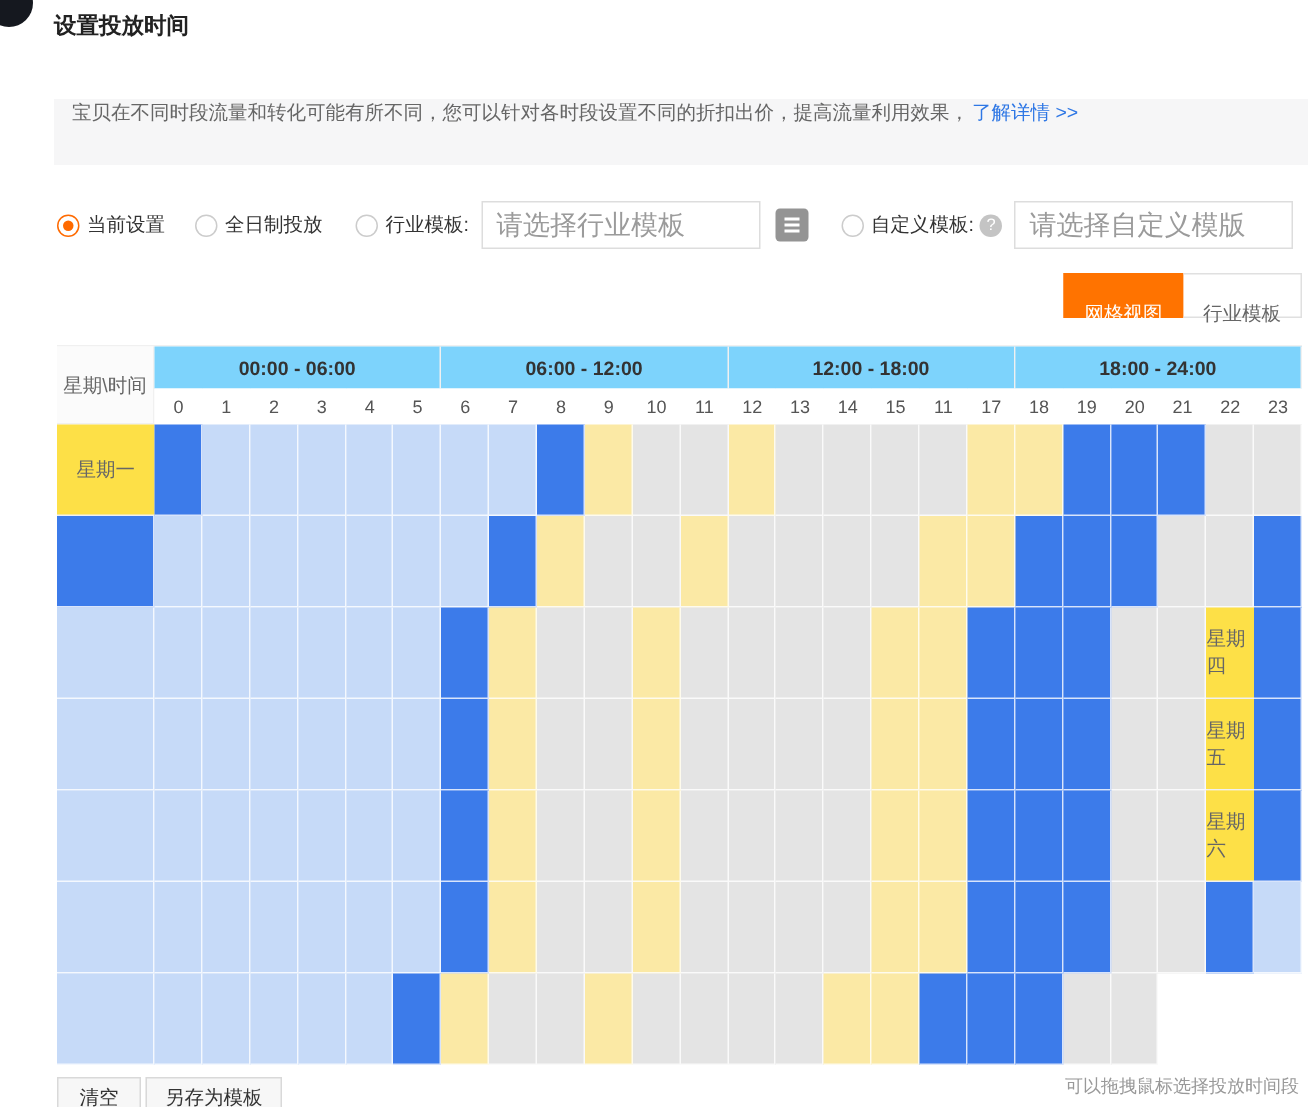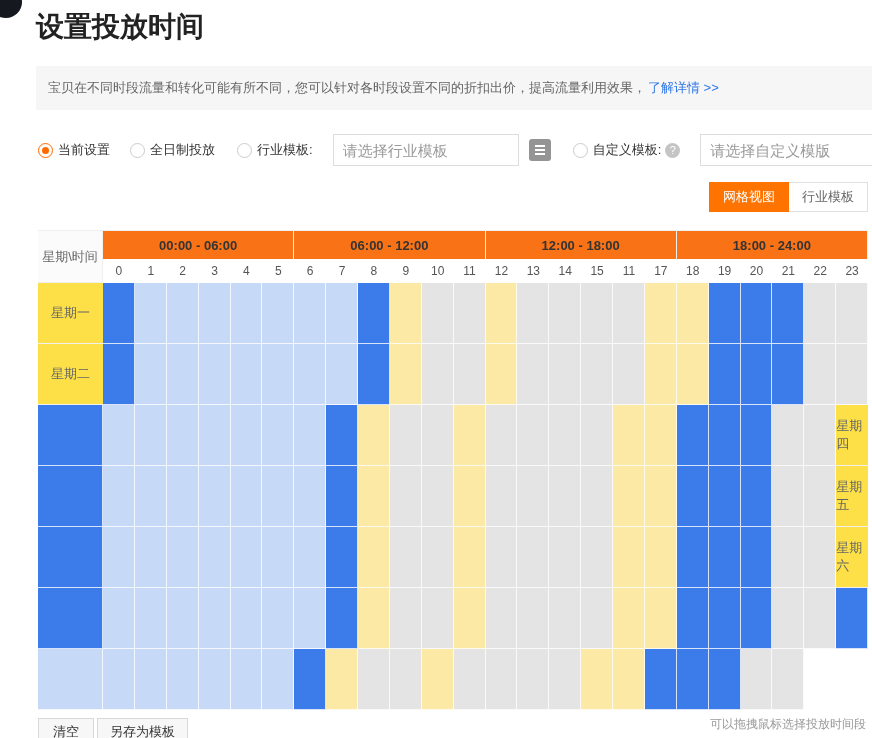--- a/index.html
+++ b/index.html
@@ -5,55 +5,55 @@
   * { margin:0; padding:0; box-sizing:border-box; }
   html,body { width:872px; height:738px; }
   body {
     position:relative; overflow:hidden; background:#fff;
     font-family:"Liberation Sans","DejaVu Sans",sans-serif; color:#333;
   }
 
   .corner-logo { position:absolute; left:-10px; top:-14px; width:32px; height:32px;
     border-radius:50%; background:#15181f; }
 
-  .page-title { position:absolute; left:36px; top:8px; font-size:28px; font-weight:700; color:#222; }
+  .page-title { position:absolute; left:36px; top:8px; font-size:15px; font-weight:700; color:#222; }
 
   .notice { position:absolute; left:36px; top:66px; width:836px; height:44px; background:#f6f6f7;
-    display:flex; align-items:center; padding:0 12px; font-size:13px; color:#666; white-space:nowrap; }
+    display:flex; align-items:flex-start; padding:0 12px; font-size:13px; color:#666; white-space:nowrap; }
   .notice-link { color:#2e77e5; cursor:pointer; margin-left:2px; }
 
   .mode-row { position:absolute; left:38px; top:134px; height:32px; display:flex; align-items:center; font-size:13px; }
   .opt { display:flex; align-items:center; cursor:pointer; white-space:nowrap; }
   .radio { width:15px; height:15px; border-radius:50%; border:1px solid #ccc; background:#fff; position:relative; flex:0 0 auto; }
   .radio.checked { border-color:#ff6a00; }
   .radio.checked::after { content:""; position:absolute; left:3px; top:3px; width:7px; height:7px; border-radius:50%; background:#ff6a00; }
   .opt-label { margin-left:5px; color:#333; }
   .gap-a { margin-left:20px; }
   .gap-b { margin-left:22px; }
-  .tpl-input { margin-left:20px; width:186px; height:32px; border:1px solid #ddd; padding:0 9px;
-    font-size:15px; color:#333; font-family:inherit; outline:none; }
+  .tpl-input { margin-left:8px; width:186px; height:32px; border:1px solid #ddd; padding:0 9px;
+    font-size:18px; color:#333; font-family:inherit; outline:none; }
   .tpl-input::placeholder { color:#9b9b9b; }
   .tpl-icon-btn { margin-left:10px; width:22px; height:22px; border-radius:3px; background:#949494;
     display:flex; align-items:center; justify-content:center; cursor:pointer; flex:0 0 auto; }
   .tpl-icon-glyph { width:10px; height:2px; background:#fff; box-shadow:0 4px 0 #fff, 0 -4px 0 #fff; }
   .help-icon { margin-left:4px; width:15px; height:15px; border-radius:50%; background:#c4c4c4;
     color:#fff; font-size:11px; line-height:15px; text-align:center; cursor:pointer; flex:0 0 auto; }
 
   .views { position:absolute; top:182px; right:4px; display:flex; height:30px; font-size:13px; }
-  .view-btn { height:30px; line-height:28px; padding:0 13px; cursor:pointer; white-space:nowrap; }
+  .view-btn { height:30px; line-height:28px; padding:12px 13px; cursor:pointer; white-space:nowrap; }
   .view-btn.active { background:#ff7300; border:1px solid #ff7300; color:#fff; }
   .view-btn.inactive { background:#fff; border:1px solid #e0e0e0; border-left:none; color:#666; }
 
   .grid { position:absolute; left:38px; top:230px; width:830px; display:grid;
     grid-template-columns:65px repeat(24,1fr); grid-template-rows:28px 24px repeat(7,61px);
     border-top:1px solid #f0f0f0; }
   .g-corner { grid-column:1; grid-row:1/3; display:flex; align-items:center; justify-content:center;
     font-size:13px; color:#666; background:#fbfbfb; border-right:1px solid #f0f0f0; border-bottom:1px solid #f0f0f0; }
   .g-trange { grid-column:span 6; display:flex; align-items:center; justify-content:center;
-    font-size:13px; font-weight:700; color:#333; background:#f97316; border-right:1px solid #f0f0f0; }
+    font-size:13px; font-weight:700; color:#333; background:#7dd3fc; border-right:1px solid #f0f0f0; }
   .g-hour { display:flex; align-items:center; justify-content:center; font-size:12px; color:#555; background:#fff; }
   .g-day { display:flex; align-items:center; justify-content:center; font-size:13px; color:#666;
     border-bottom:1px solid #f0f0f0; background:#fde047; }
   .g-cell { border-right:1px solid rgba(255,255,255,.8); border-bottom:1px solid rgba(255,255,255,.8); cursor:pointer; }
   .lv-dark   { background:var(--lv-dark); }
   .lv-light  { background:var(--lv-light); }
   .lv-yellow { background:var(--lv-yellow); }
   .lv-gray   { background:var(--lv-gray); }
 
   .clear-btn { position:absolute; left:38px; top:718px; height:28px; padding:0 14px;
@@ -152,21 +152,20 @@
     <div class="g-cell lv-gray"></div>
     <div class="g-cell lv-gray"></div>
     <div class="g-cell lv-gray"></div>
     <div class="g-cell lv-yellow"></div>
     <div class="g-cell lv-yellow"></div>
     <div class="g-cell lv-dark"></div>
     <div class="g-cell lv-dark"></div>
     <div class="g-cell lv-dark"></div>
     <div class="g-cell lv-gray"></div>
     <div class="g-cell lv-gray"></div>
-    <div class="g-day">星期二</div>
     <div class="g-cell lv-dark"></div>
     <div class="g-cell lv-light"></div>
     <div class="g-cell lv-light"></div>
     <div class="g-cell lv-light"></div>
     <div class="g-cell lv-light"></div>
     <div class="g-cell lv-light"></div>
     <div class="g-cell lv-light"></div>
     <div class="g-cell lv-light"></div>
     <div class="g-cell lv-dark"></div>
     <div class="g-cell lv-yellow"></div>

